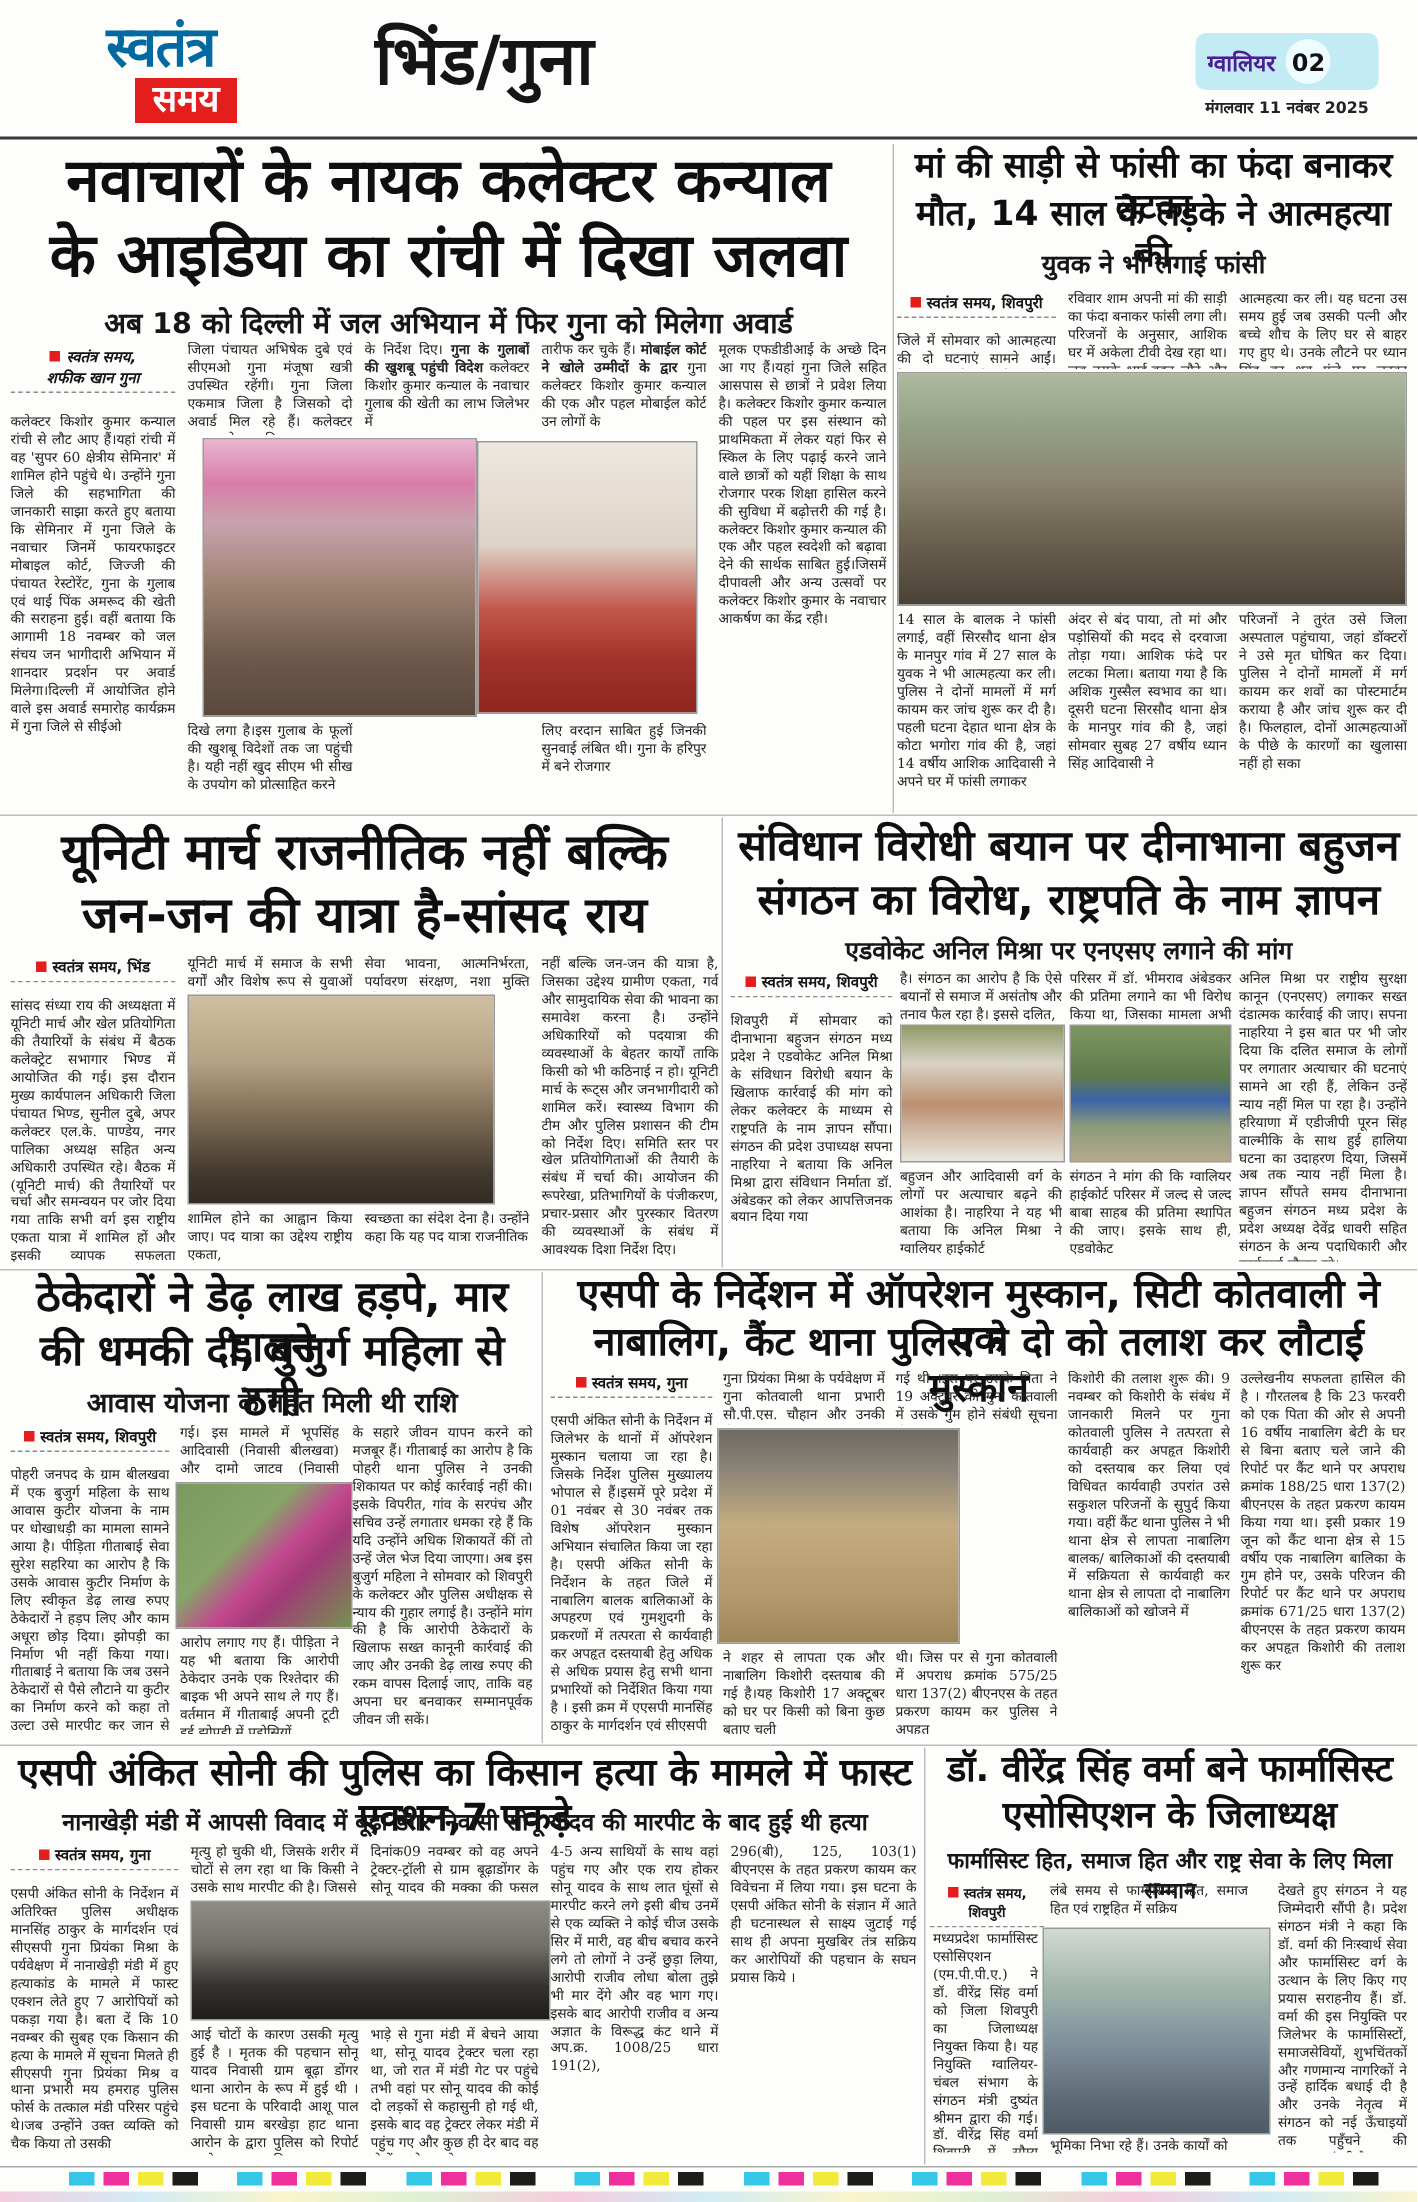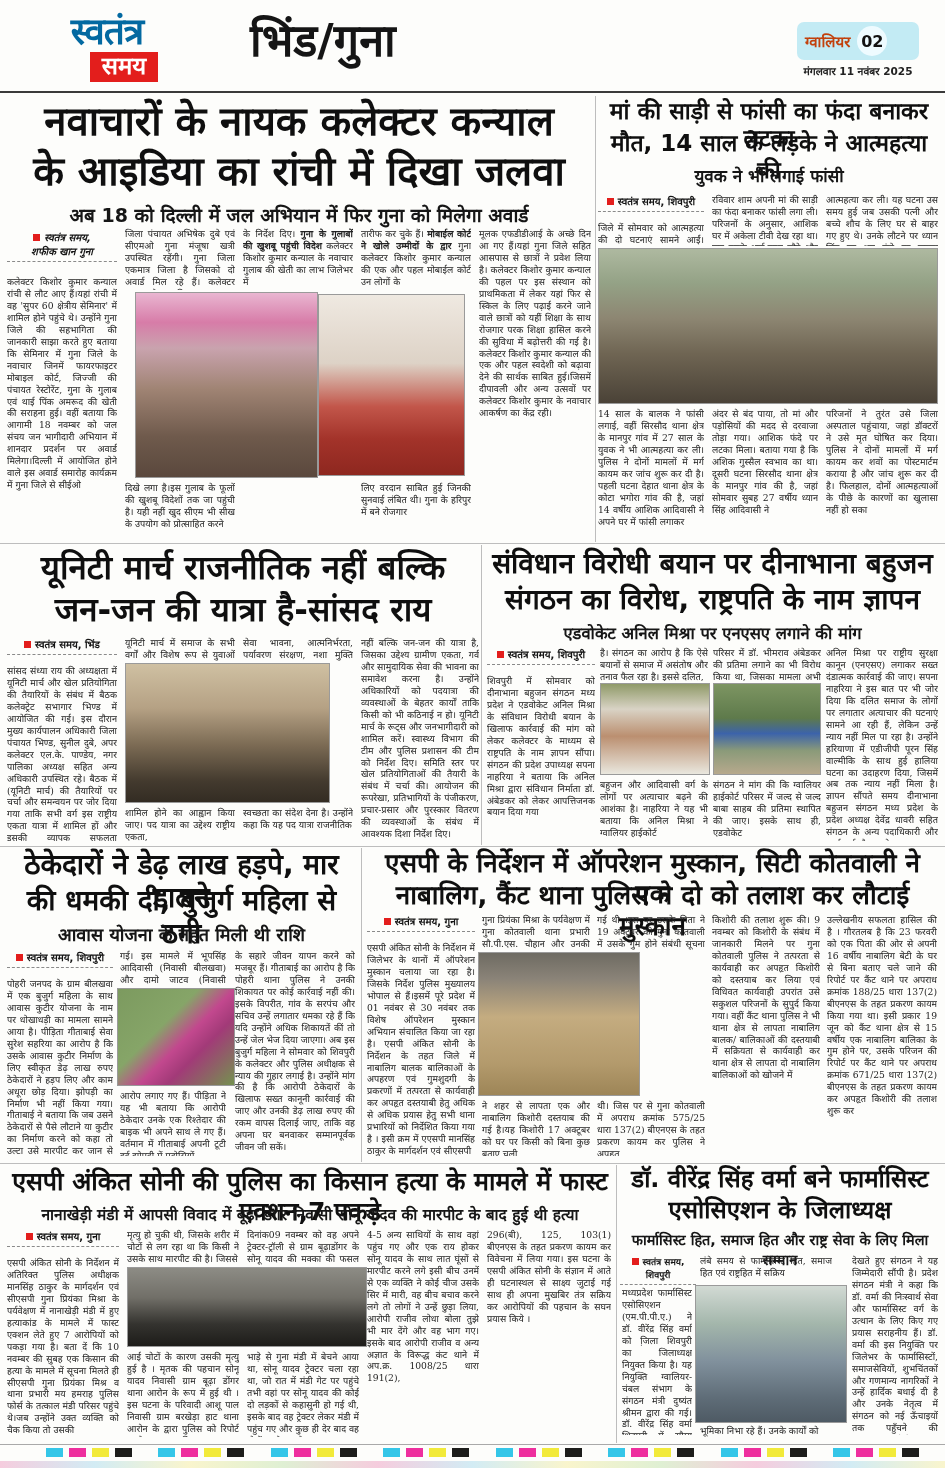--- a/index.html
+++ b/index.html
@@ -8,21 +8,21 @@
   .abs{position:absolute;}
   
   .logo-top{font-size:37px;font-weight:900;color:#0369a1;line-height:1;letter-spacing:-1px;}
   .logo-bottom{display:inline-block;background:#e31e1c;color:#fff;font-size:24px;font-weight:900;
                padding:1px 12px 3px;line-height:1.1;margin-top:2px;}
   .edition{font-size:45px;font-weight:900;color:#151515;line-height:1;}
   .ebar{background:#e4e4e2;height:21px;display:flex;align-items:center;justify-content:center;gap:7px;}
   .ebadge{background:#1fc6d5;color:#fff;font-size:11px;font-weight:800;padding:2px 9px;letter-spacing:.5px;}
   .website{font-size:13.5px;font-weight:800;color:#111;}
   .citypill{background:#c3ebf4;border-radius:7px;display:flex;align-items:center;gap:7px;padding:4px 8px;}
-  .cityname{color:#c2410c;font-weight:900;font-size:15px;}
+  .cityname{color:#4c1d95;font-weight:900;font-size:15px;}
   .pgcircle{background:#eefbff;border-radius:50%;width:30px;height:30px;display:flex;align-items:center;
             justify-content:center;font-size:16px;font-weight:900;color:#111;}
   .dateline{font-size:10.5px;font-weight:800;text-align:center;margin-top:4px;color:#222;}
   .mast-rule{border-bottom:2.5px solid #3a3a3a;}
   
   .art{position:absolute;overflow:hidden;}
   .hl{position:absolute;left:0;right:0;text-align:center;font-weight:900;color:#0f0f0f;line-height:1.18;}
   .sub{position:absolute;left:0;right:0;text-align:center;font-weight:800;color:#161616;}
   .bt{position:absolute;font-size:9.2px;line-height:1.3;text-align:justify;color:#222;overflow:hidden;
       font-family:"DejaVu Serif","Liberation Serif",serif;}

